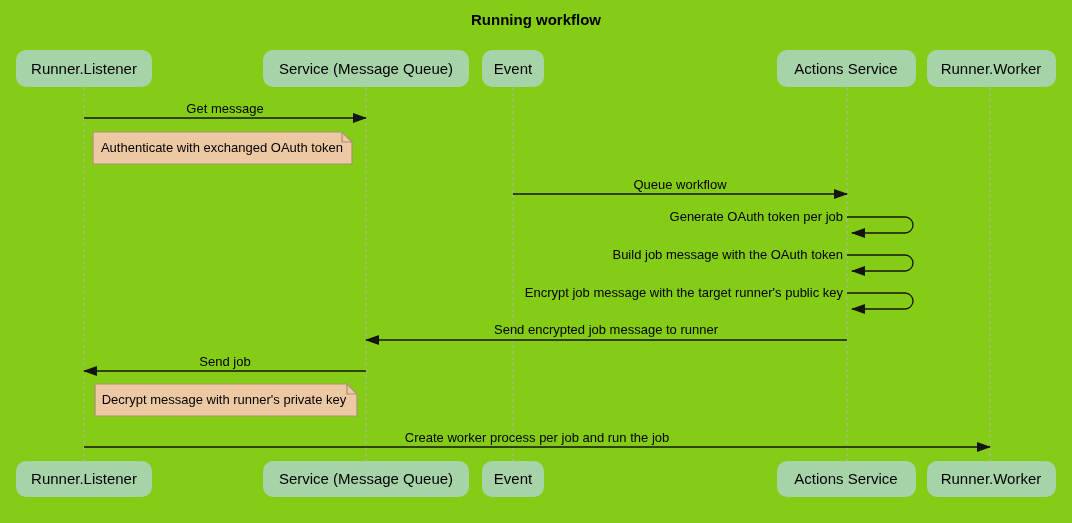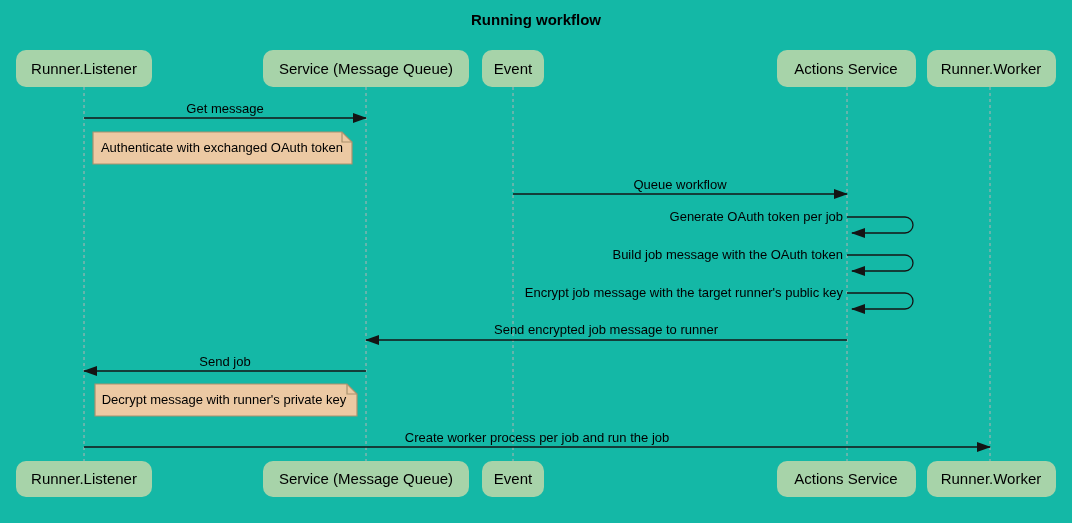--- a/index.html
+++ b/index.html
@@ -5,21 +5,21 @@
   html, body {
     margin: 0;
     padding: 0;
     background: #ffffff;
     font-family: "Liberation Sans", sans-serif;
   }
   .canvas {
     position: relative;
     width: 1072px;
     height: 523px;
-    background: #14b8a6;
+    background: #84cc16;
     overflow: hidden;
   }
   svg { display: block; }
   .title-text {
     font-size: 15px;
     font-weight: bold;
     fill: #000000;
   }
   .participant-label {
     font-size: 15px;

